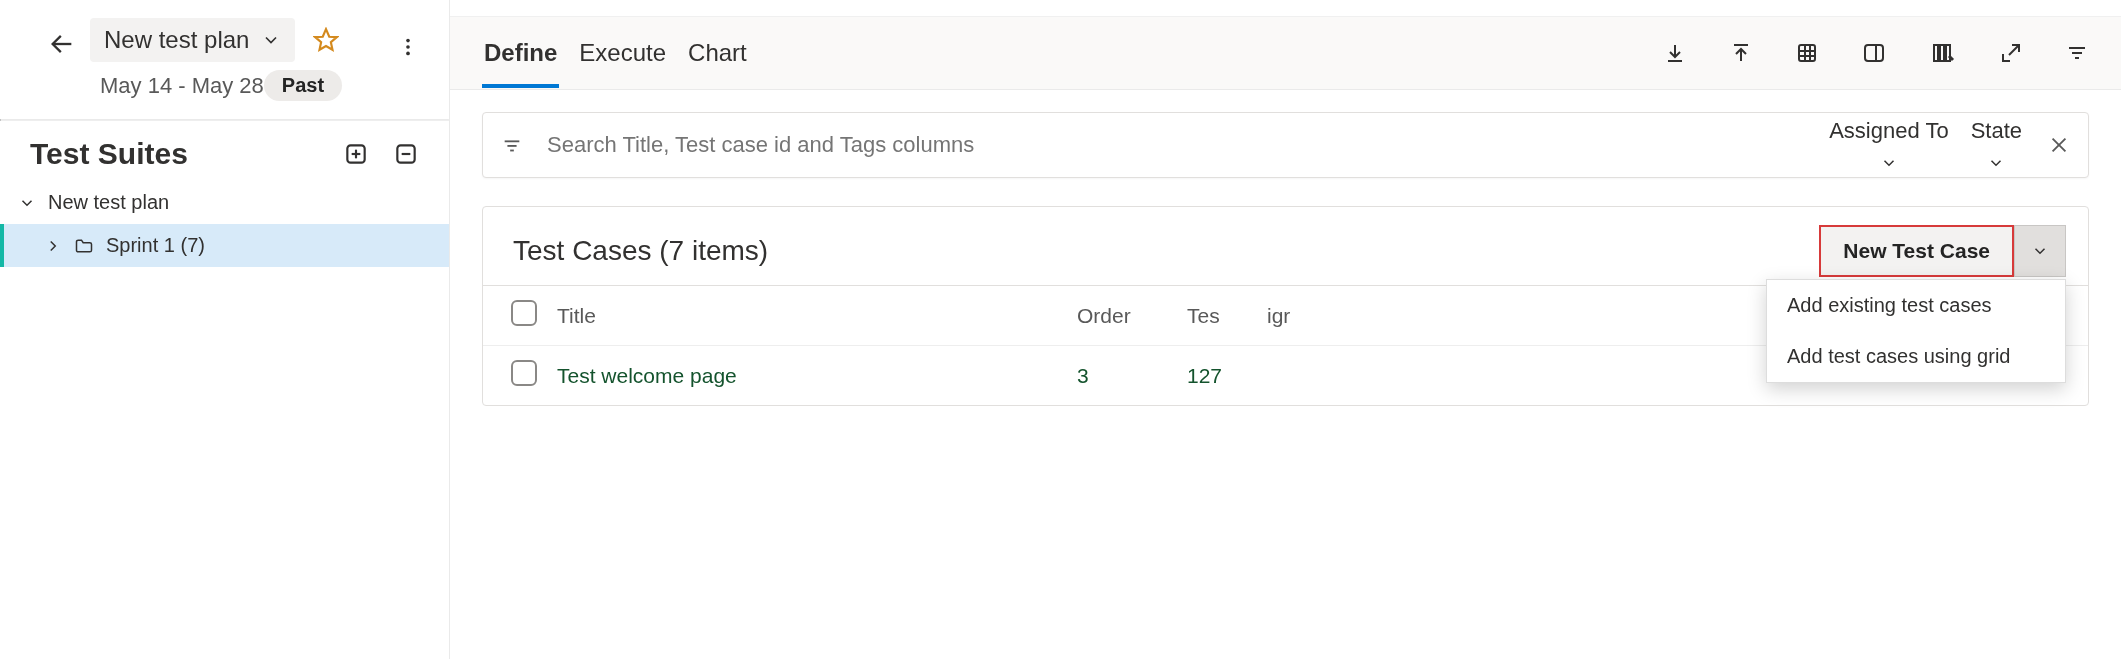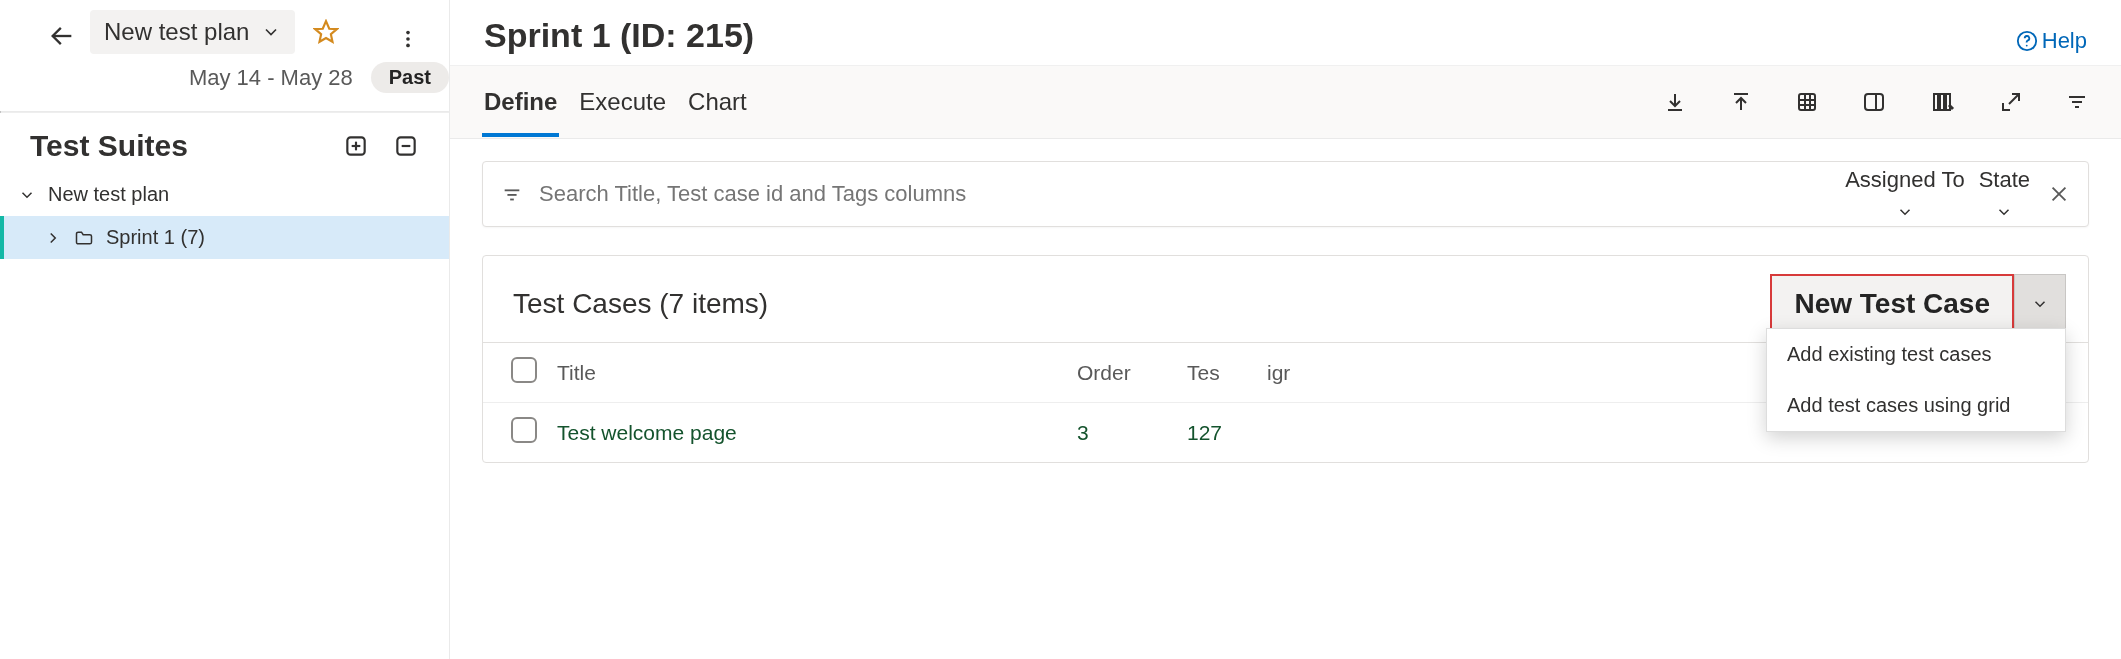--- a/index.html
+++ b/index.html
@@ -9,20 +9,21 @@
     color: #323130;
     background: #fff;
     font-size: 19px;
   }
   .app { display: flex; width: 2121px; height: 659px; }
   
   .sidebar {
     width: 450px;
     border-right: 1px solid #eaeaea;
     position: relative;
+    padding-top: 8px;
   }
   .sb-top-row {
     display: flex; align-items: center;
     gap: 10px;
     padding: 10px 14px 8px 46px;
     position: relative;
   }
   .back-arrow {
     position: absolute; left: 48px; top: 22px;
     font-size: 28px;
@@ -33,25 +34,23 @@
     display: flex; align-items: center;
     padding: 8px 14px;
     gap: 12px;
     margin-left: 44px;
   }
   .plan-chip span.label { font-size: 24px; font-weight:400;}
   .star { color: #e08a1e; font-size: 26px; margin-left: 8px; }
   .overflow-dots { position: absolute; right: 30px; top: 28px; font-size: 24px; }
   .sb-date-row {
     display: flex; align-items: center;
-    gap: 18px;
     padding: 0 0 18px 100px;
     font-size: 22px;
     color: #595959;
-    justify-content: flex-end;
   }
   .past-chip {
     background: #edebe9; border-radius: 16px;
     padding: 4px 18px; font-size: 20px; font-weight:600;
     color: #242424;
   }
   .sb-divider { border-top:1px solid #eaeaea; margin:0; }
   .suites-header {
     display: flex; align-items: center;
     justify-content: space-between;
@@ -89,21 +88,21 @@
   .tab.active { font-weight:700; }
   .tab.active::after {
     content:""; position:absolute; left:0; right:0; bottom:-1px;
     height:4px; background:#0078d4;
   }
   .tabs-icons { display:flex; gap:42px; font-size:22px; }
   .search-bar {
     margin: 22px 32px 0 32px;
     background:#fff; border:1px solid #e1dfdd; border-radius:4px;
     height:66px; display:flex; align-items:center;
-    padding:0 18px; gap:14px;
+    padding:0 18px; gap:22px;
     box-shadow:0 1px 2px rgba(0,0,0,.04);
   }
   .search-bar input {
     border:none; outline:none; flex:1; font-size:22px;
     color:#595959; background:transparent;
   }
   .filter-chip { display:flex; align-items:center; gap:10px; font-size:22px; color:#323130;flex-direction:column;}
   .close-x { font-size:26px; color:#595959; margin-left:4px;}
   
   .cases-panel {
@@ -113,21 +112,21 @@
     position:relative;
   }
   .cases-head {
     display:flex; align-items:center; justify-content:space-between;
     padding:18px 22px 8px 30px;
   }
   .cases-title { font-size:28px; font-weight:400; }
   .new-tc-group { display:flex; position:relative; }
   .new-tc-btn {
     background:#f3f2f1; border:2.5px solid #d73a3a;
-    padding:12px 22px; font-size:28px; font-weight:600;
+    padding:12px 22px; font-size:21px; font-weight:600;
     color:#242424;
   }
   .new-tc-chevron-btn {
     background:#e1dfdd; border:1px solid #c8c6c4;
     width:52px; display:flex; align-items:center; justify-content:center;
     font-size:20px;
   }
   .dropdown-menu {
     position:absolute; right:0; top:54px;
     background:#fff; border:1px solid #ddd;
@@ -224,31 +223,20 @@
       <span class="icn">
         <svg width="20" height="20" viewBox="0 0 24 24" fill="none" stroke="#323130" stroke-width="1.8">
             <path d="M3 7a2 2 0 0 1 2-2h4l2 3h8a2 2 0 0 1 2 2v7a2 2 0 0 1-2 2H5a2 2 0 0 1-2-2z"></path>
           </svg>
       </span>
       <span>Sprint 1 (7)</span>
     </div>
   </div>
 
   <div class="main">
-    <div class="main-top">
-      <h1 class="main-title">Sprint 1 (ID: 215)</h1>
-      <div class="help-link">
-        <svg width="22" height="22" viewBox="0 0 24 24" fill="none" stroke="#0067b8" stroke-width="2">
-            <circle cx="12" cy="12" r="10"></circle>
-            <path d="M9.5 9a2.5 2.5 0 1 1 3.5 2.3c-.9.4-1.5 1-1.5 2.2"></path>
-            <circle cx="11.7" cy="17" r="1" fill="#0067b8" stroke="none"></circle>
-          </svg>
-        <span>Help</span>
-      </div>
-    </div>
 
     <div class="tabs-bar">
       <div class="tabs">
         <div class="tab active"><span>Define</span></div>
         <div class="tab"><span>Execute</span></div>
         <div class="tab"><span>Chart</span></div>
       </div>
       <div class="tabs-icons">
         <span class="icn">
             <svg width="24" height="24" viewBox="0 0 24 24" fill="none" stroke="#323130" stroke-width="2">

